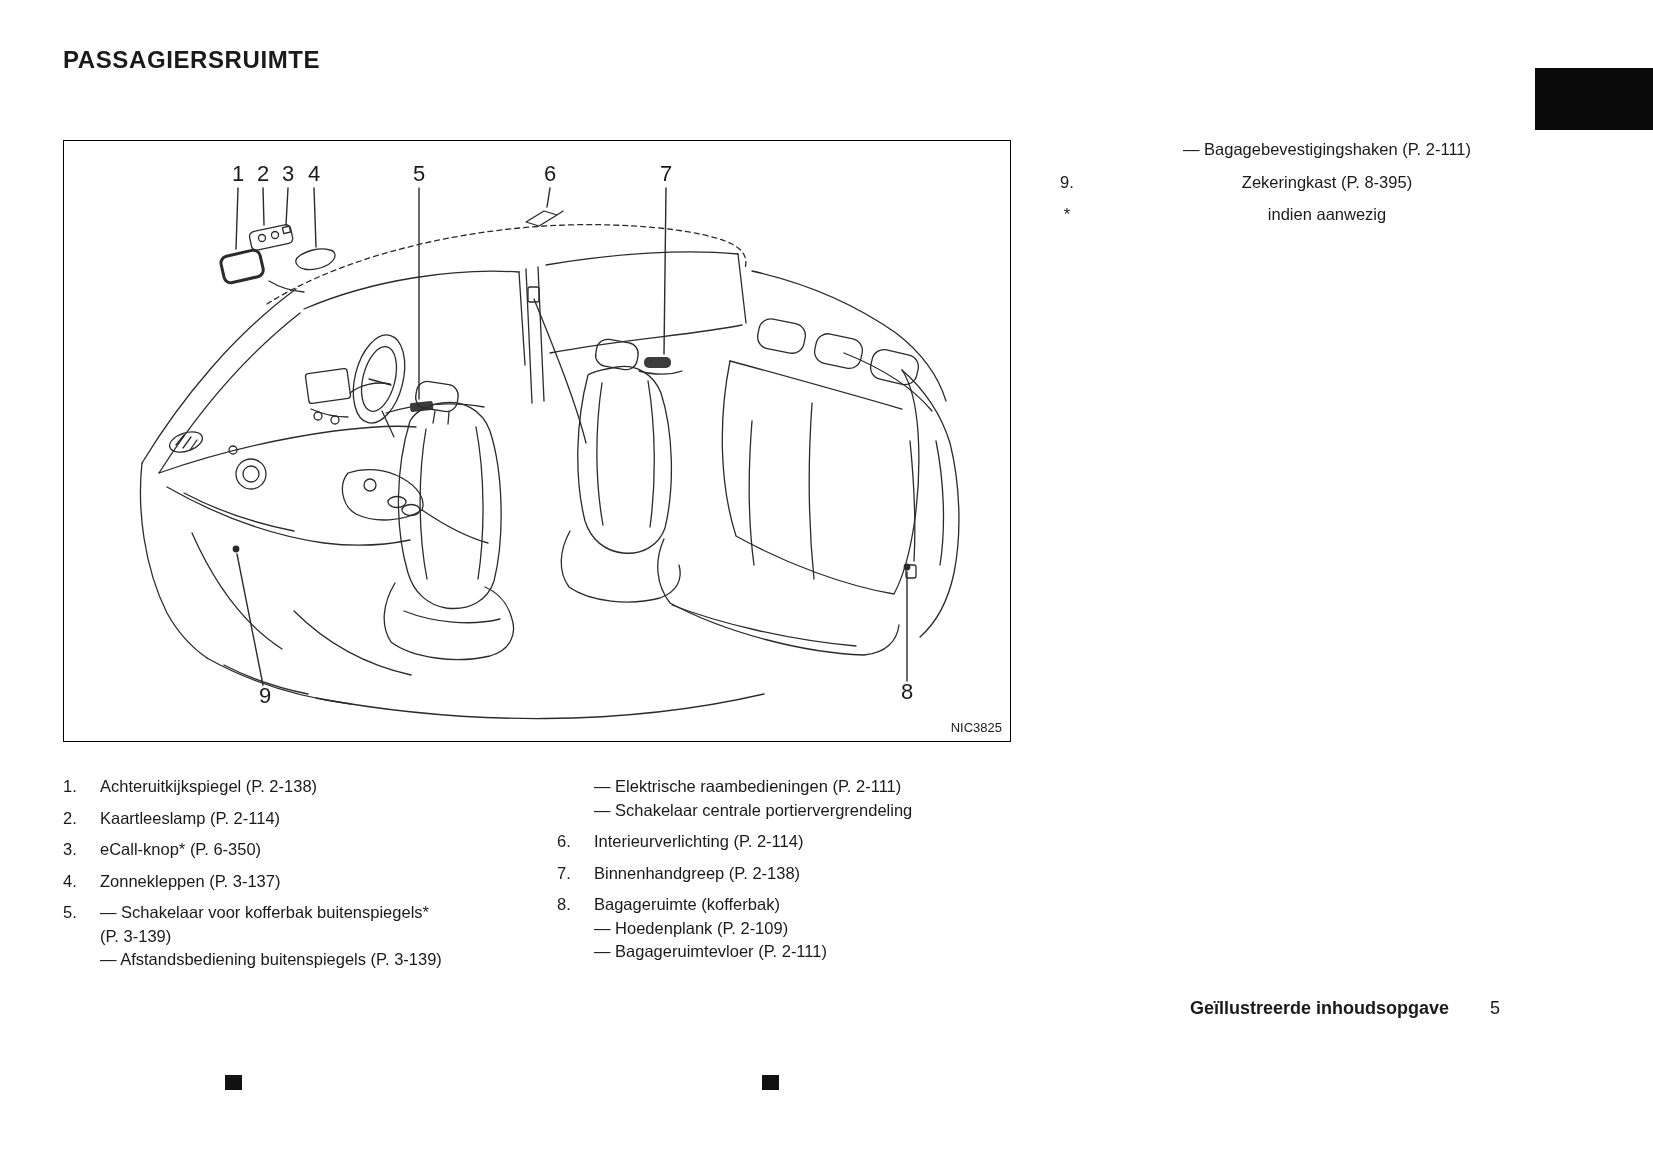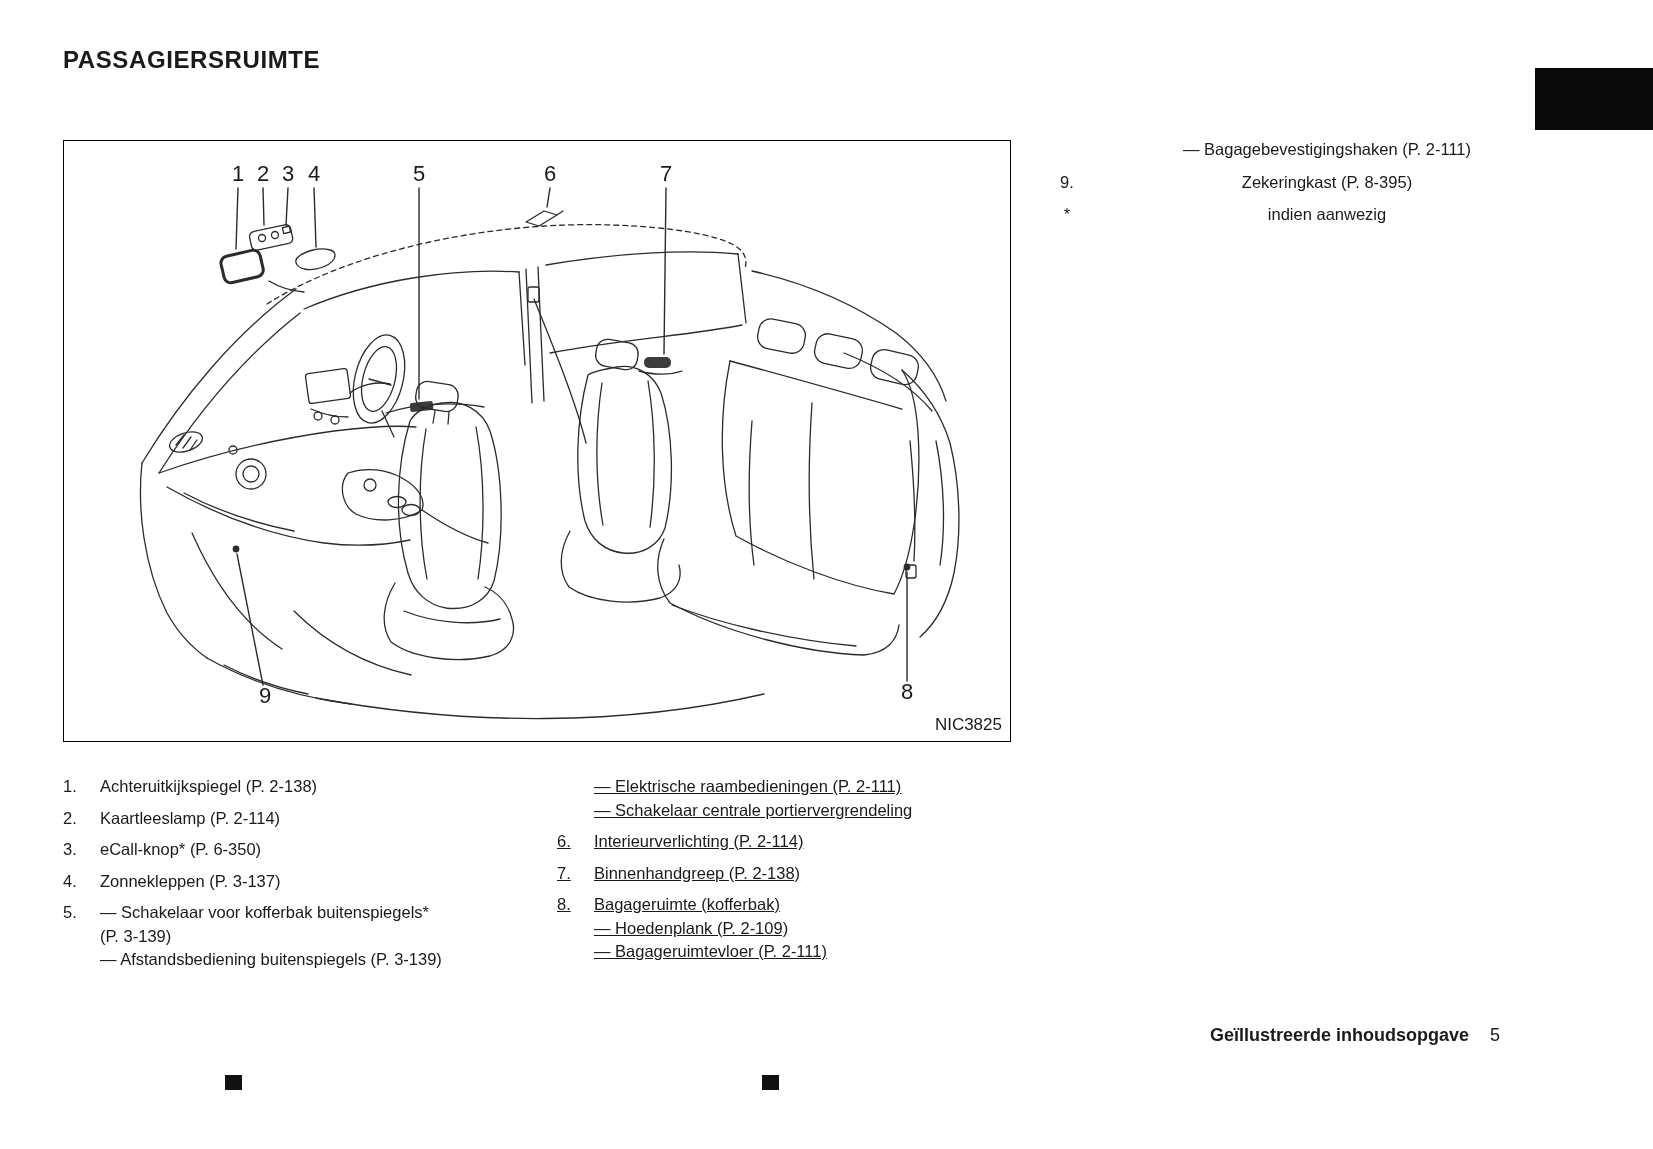--- a/index.html
+++ b/index.html
@@ -14,34 +14,34 @@
   }
   .side-tab {
     position:absolute; right:0; top:68px; width:118px; height:62px; background:#0a0a0a;
   }
   .figure {
     position:absolute; left:63px; top:140px; width:948px; height:602px;
     border:1px solid #000; background:#fff;
   }
   .figure svg { display:block; width:100%; height:100%; }
   .fig-code {
-    position:absolute; right:8px; bottom:6px; font-size:17px; color:#1a1a1a;
+    position:absolute; right:8px; bottom:6px; font-size:13px; color:#1a1a1a;
   }
   .legend-top { position:absolute; left:1048px; top:138px; width:520px;text-align:center; }
   .legend-bl  { position:absolute; left:63px;  top:775px; width:485px; }
-  .legend-br  { position:absolute; left:557px; top:775px; width:450px;text-decoration:underline; }
+  .legend-br  { position:absolute; left:557px; top:775px; width:450px; }
   .lrow { display:flex; margin-bottom:8px; font-size:16.5px; }
   .legend-top .lrow { margin-bottom:9px; }
   .lnum { flex:0 0 37px; line-height:23.5px; }
   .legend-top .lnum { flex:0 0 38px; }
   .ltxt { flex:1; }
   .lline { display:block; line-height:23.5px; white-space:nowrap; }
   .footer {
-    position:absolute; top:1025px; right:153px;
-    display:flex; align-items:baseline; gap:21px;justify-content:center;
+    position:absolute; top:998px; right:153px;
+    display:flex; align-items:baseline; gap:41px;justify-content:center;
   }
   .footer-label { font-weight:bold; font-size:18px; }
   .footer-page  { font-size:18px; }
   .print-mark { position:absolute; top:1075px; width:17px; height:15px; background:#111; }
   .print-mark.m1 { left:225px; }
   .print-mark.m2 { left:762px; }
 </style>
 </head>
 <body>
 

